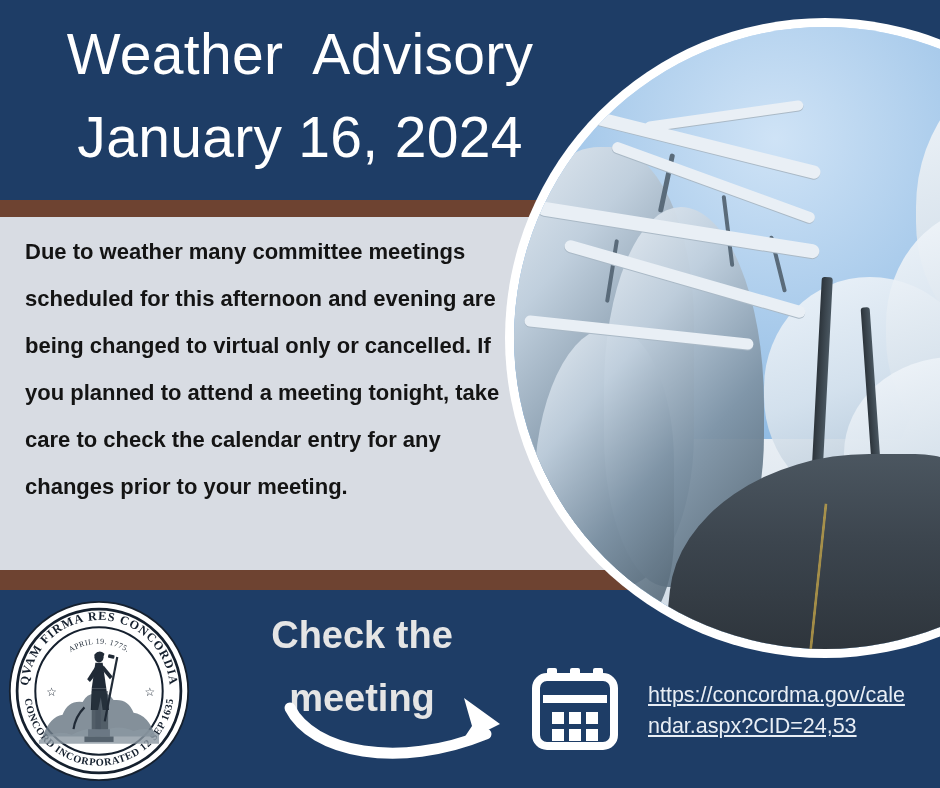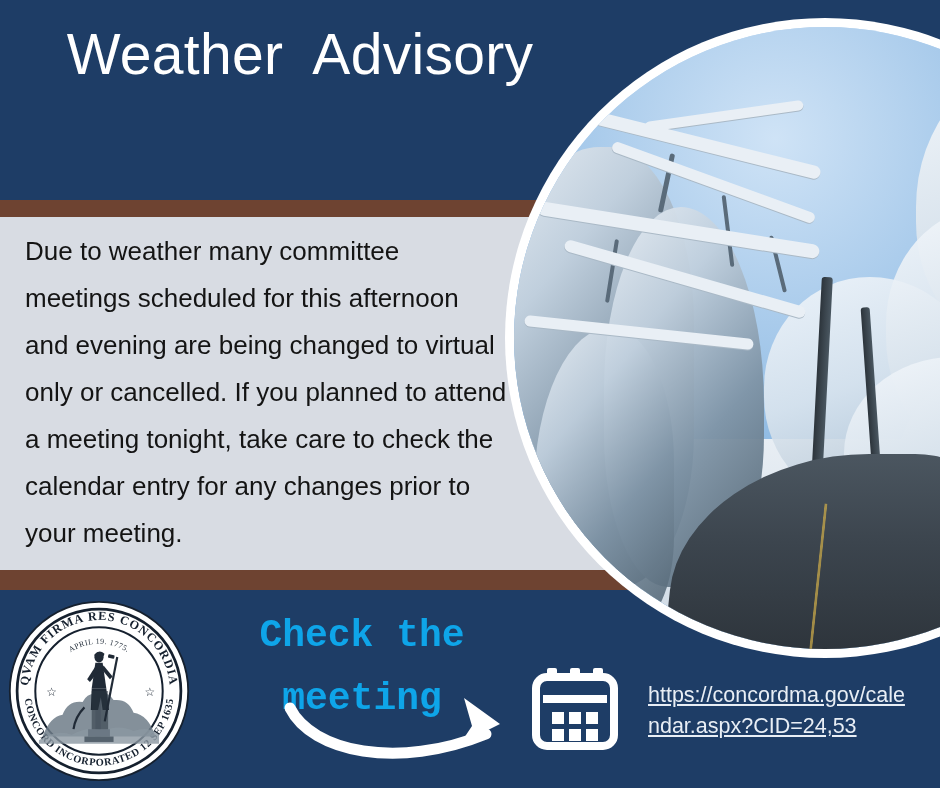--- a/index.html
+++ b/index.html
@@ -41,23 +41,23 @@
     font-size:57px; line-height:82px;
     white-space:pre;
   }
 
   
   #body-copy{
     position:absolute; top:228px; left:25px;
     width:482px;
     z-index:6;
     color:#141414;
-    font-size:26px;
+    font-size:22px;
     line-height:47px;
-    font-weight:400;
+    font-weight:700;
   }
 
   
   #photo-wrap{
     position:absolute;
     left:505px; top:18px;
     width:640px; height:640px;
     border-radius:50%;
     background:#ffffff;
     z-index:8;
@@ -160,26 +160,25 @@
     width:182px; height:182px;
     z-index:9;
   }
 
   
   #cta-text{
     position:absolute;
     left:212px; top:604px;
     width:300px;
     z-index:9;
-    color:#0ea5e9;
+    color:#e5e5e5;
     font-weight:bold;
     font-size:38px;
     line-height:63px;
     text-align:center;
-    font-family:Liberation Mono, monospace;
   }
   #cta-line-1{ display:block; }
   #cta-line-2{ display:block; }
 
   #cta-arrow{
     position:absolute;
     left:278px; top:690px;
     width:250px; height:80px;
     z-index:9;
   }
@@ -247,20 +246,21 @@
         <div class="branch br2"></div>
         <div class="branch br3"></div>
         <div class="branch br4"></div>
         <div class="branch br6"></div>
       </div>
     </div>
   </div>
 
   <div id="header-text">
     <div id="title-line-1">Weather  Advisory</div>
+    <div id="title-line-2">January 16, 2024</div>
   </div>
 
   <div id="body-copy">Due to weather many committee meetings scheduled for this afternoon and evening are being changed to virtual only or cancelled. If you planned to attend a meeting tonight, take care to check the calendar entry for any changes prior to your meeting.</div>
 
   <svg id="seal" viewBox="0 0 200 200">
     <defs>
       <path id="arcTop" d="M 100,100 m -80,0 a 80,80 0 1,1 160,0" fill="none"></path>
       <path id="arcTopTxt" d="M 22,100 a 78,78 0 0 1 156,0"></path>
       <path id="arcBotTxt" d="M 18,100 a 82,82 0 0 0 164,0"></path>
       <path id="arcInner" d="M 44,104 a 56,56 0 0 1 112,0"></path>

